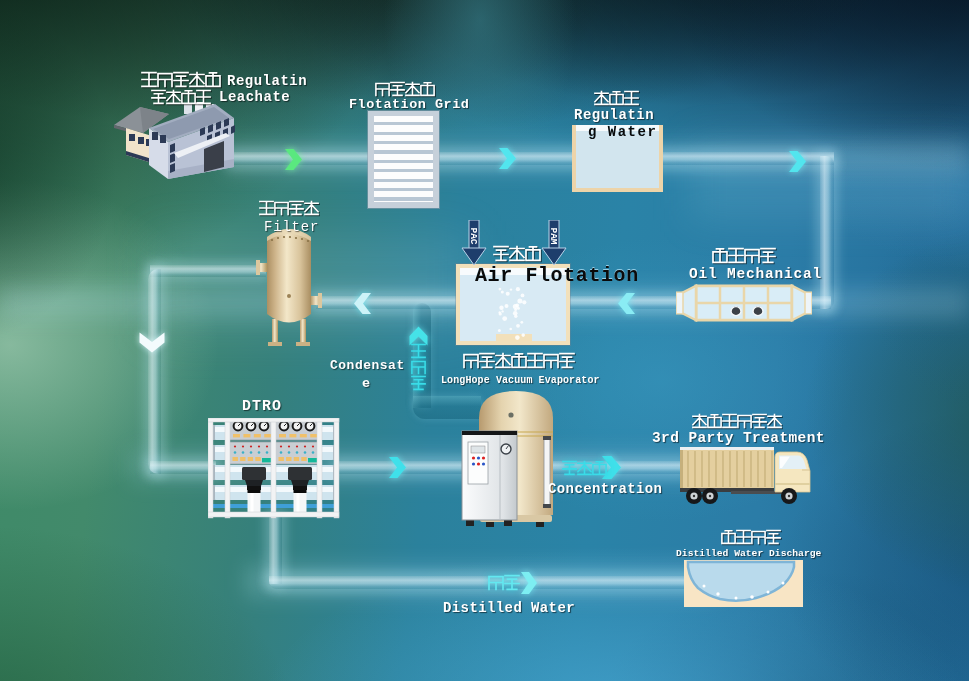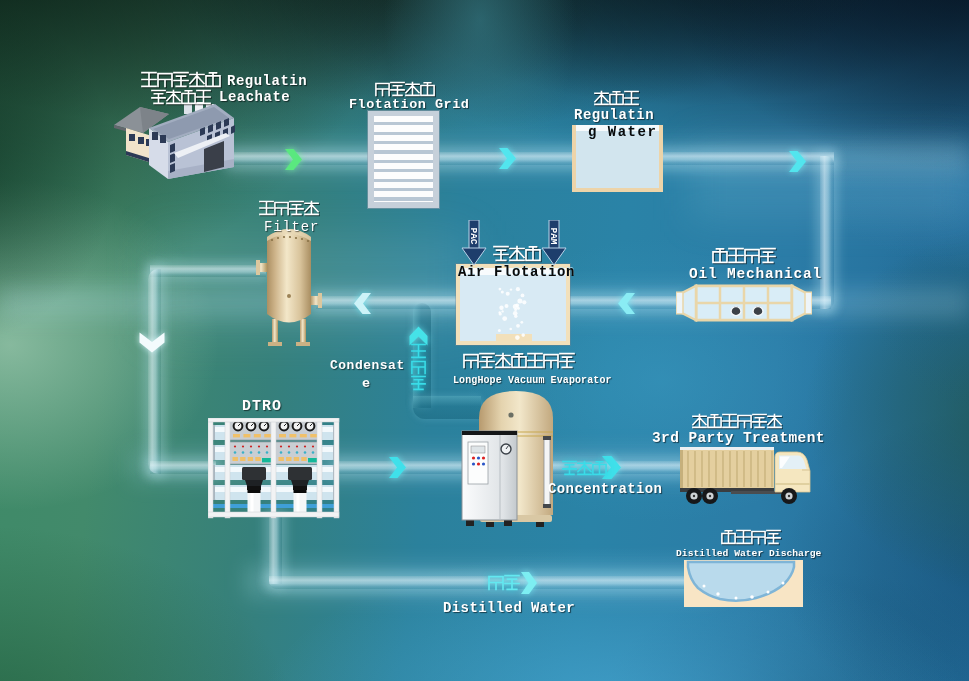--- a/index.html
+++ b/index.html
@@ -483,21 +483,21 @@
     </svg></div>
 <div style="position:absolute;left:411px;top:375px;filter:drop-shadow(0 0 2px rgba(40,220,230,0.8));line-height:0"><svg width="15" height="18" viewBox="0 0 15 18">
       <path d="M0.9 1.5H14.1 M3.3 4.8H11.7 M0.9 8.9H14.1 M7.5 4.8V14.4 M3.0 14.4H12.0" stroke="#39dce8" stroke-width="1.57" fill="none" stroke-linecap="square"></path>
     </svg></div>
 <div class="mono" style="position:absolute;left:227px;top:73px;font-size:14px;color:#fff;letter-spacing:0.5px;font-weight:bold;line-height:16px;">Regulatin</div>
 <div class="mono" style="position:absolute;left:219px;top:89px;font-size:14px;color:#fff;letter-spacing:0.5px;font-weight:bold;">Leachate</div>
 <div class="mono" style="position:absolute;left:349px;top:97px;font-size:13.5px;color:#fff;letter-spacing:0.5px;font-weight:bold;">Flotation Grid</div>
 <div class="mono" style="position:absolute;left:574px;top:107px;font-size:14px;color:#fff;letter-spacing:0.5px;font-weight:bold;">Regulatin</div>
 <div class="mono" style="position:absolute;left:588px;top:124px;font-size:14px;color:#0a0a0a;letter-spacing:1.5px;font-weight:bold;text-shadow:0 -1px 0 rgba(185,230,250,0.75);">g Water</div>
 <div class="mono" style="position:absolute;left:689px;top:266px;font-size:14.5px;color:#fff;letter-spacing:0.8px;font-weight:bold;">Oil Mechanical</div>
-<div class="mono" style="position:absolute;left:458px;top:264px;font-size:14px;color:#0a0a0a;letter-spacing:0.6px;font-weight:bold;text-shadow:0 -1px 0 rgba(185,230,250,0.75);">Air Flotation</div>
+<div class="mono" style="position:absolute;left:475px;top:264px;font-size:20px;color:#0a0a0a;letter-spacing:0.6px;font-weight:bold;text-shadow:0 -1px 0 rgba(185,230,250,0.75);">Air Flotation</div>
 <div class="mono" style="position:absolute;left:264px;top:219px;font-size:14px;color:#fff;letter-spacing:0.8px;font-weight:normal;">Filter</div>
 <div class="mono" style="position:absolute;left:242px;top:398px;font-size:15px;color:#fff;letter-spacing:1px;font-weight:bold;">DTRO</div>
-<div class="mono" style="position:absolute;left:441px;top:375px;font-size:10px;color:#fff;letter-spacing:0.1px;font-weight:bold;margin-left:12px;">LongHope Vacuum Evaporator</div>
+<div class="mono" style="position:absolute;left:441px;top:375px;font-size:10px;color:#fff;letter-spacing:0.1px;font-weight:bold;">LongHope Vacuum Evaporator</div>
 <div class="mono" style="position:absolute;left:652px;top:430px;font-size:14.5px;color:#fff;letter-spacing:0.4px;font-weight:bold;">3rd Party Treatment</div>
 <div class="mono" style="position:absolute;left:548px;top:481px;font-size:14px;color:#fff;letter-spacing:0.4px;font-weight:bold;">Concentration</div>
 <div class="mono" style="position:absolute;left:330px;top:358px;font-size:13px;color:#fff;letter-spacing:0.5px;font-weight:bold;">Condensat</div>
 <div class="mono" style="position:absolute;left:362px;top:376px;font-size:13.5px;color:#fff;letter-spacing:0.5px;font-weight:bold;">e</div>
 <div class="mono" style="position:absolute;left:443px;top:600px;font-size:14px;color:#fff;letter-spacing:0.4px;font-weight:bold;">Distilled Water</div>
 <div class="mono" style="position:absolute;left:676px;top:548px;font-size:9.7px;color:#fff;letter-spacing:0px;font-weight:bold;">Distilled Water Discharge</div>
 </body></html>

